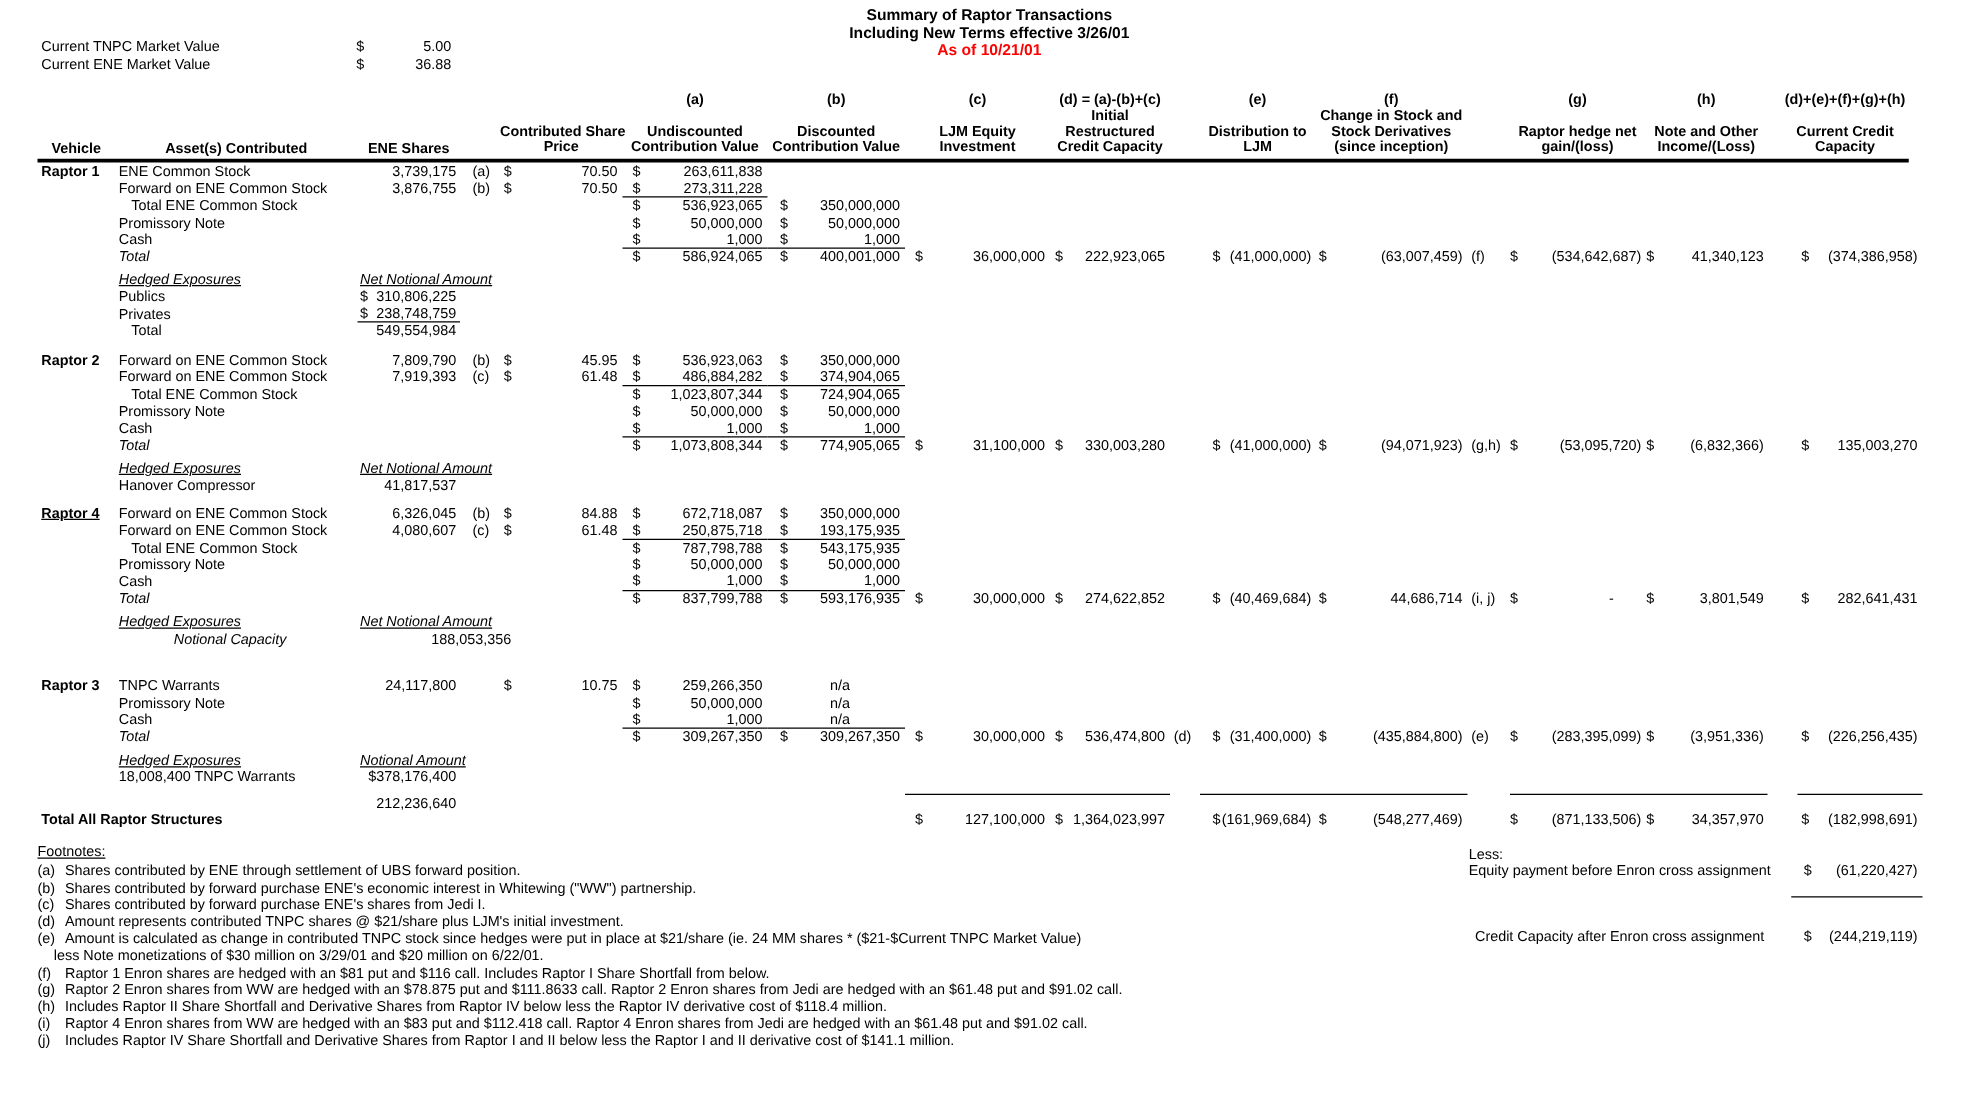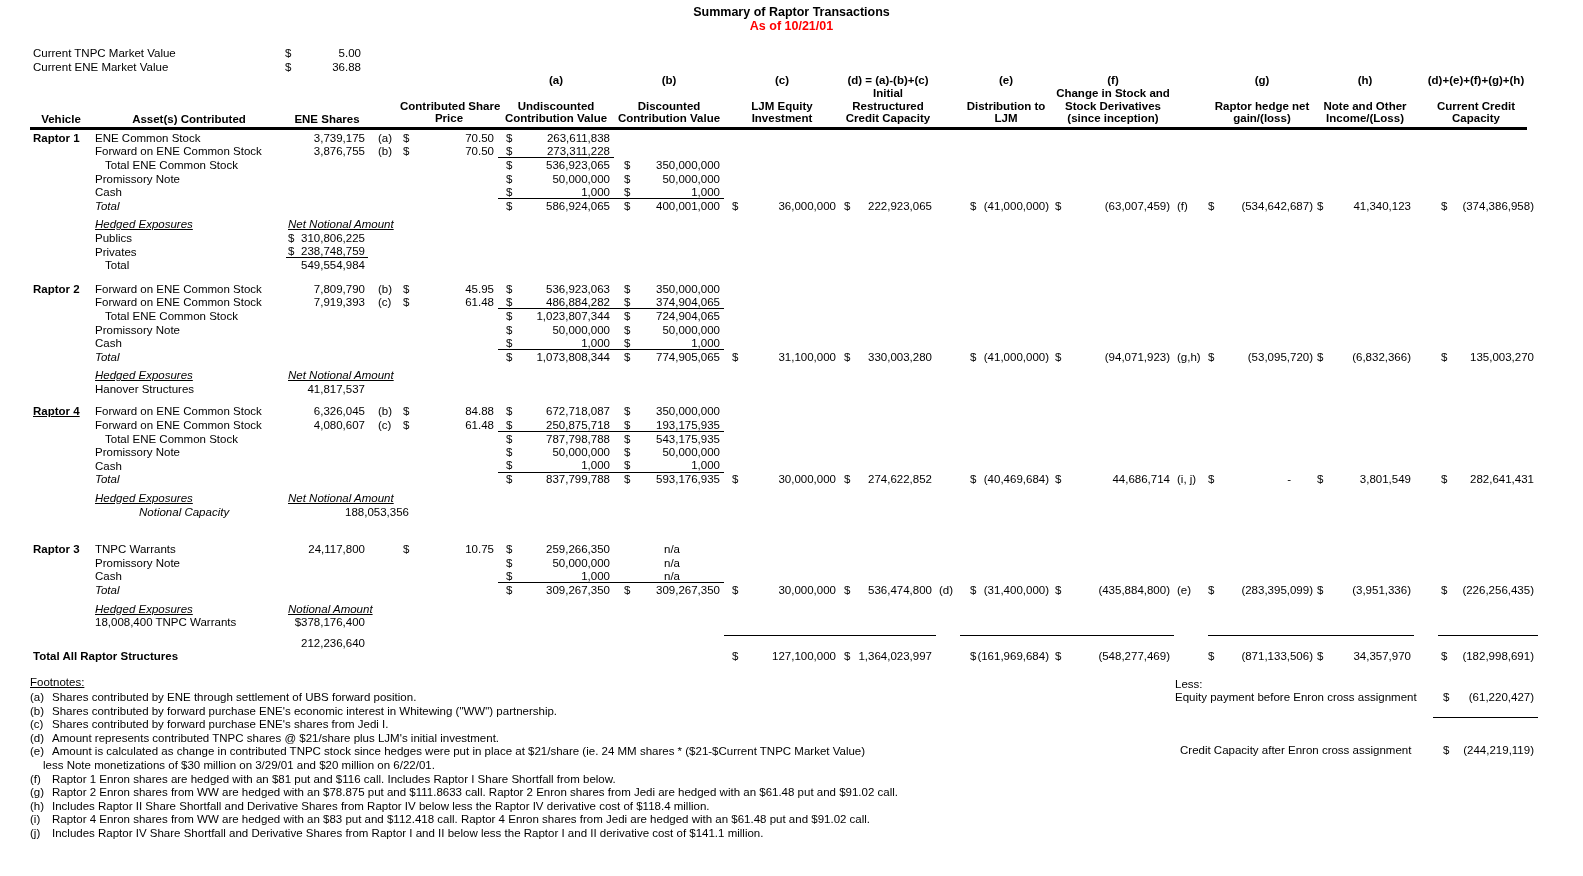--- a/index.html
+++ b/index.html
@@ -10,21 +10,21 @@
     position:relative; overflow:hidden;
   }
   .abs { position:absolute; }
 
   
   #title { top:6px; left:0; width:1583px; text-align:center;
     font-weight:bold; font-size:12.5px; line-height:13.8px; }
   #title .red { color:#ff0000; }
 
   
-  #mkt { top:46px; left:33px; font-size:11.5px; }
+  #mkt { top:31px; left:33px; font-size:11.5px; }
   .mrow { display:flex; height:14px; align-items:center; }
   .mlabel { width:252px; }
   .mcur { width:8px; }
   .mval { width:68px; text-align:right; }
 
   
   #hdr { top:72px; left:30px; width:1508px; height:55px; font-weight:bold; font-size:11.5px; }
   .hletter { position:absolute; top:2px; text-align:center; white-space:nowrap; }
   .hlines  { position:absolute; bottom:2px; text-align:center; white-space:pre; line-height:12.6px; }
   .hleft   { position:absolute; bottom:2px; text-align:center; white-space:nowrap; }
@@ -63,20 +63,21 @@
   .smoney { width:105px; display:flex; justify-content:space-between; padding:0 4px 0 10px; }
   #sline { width:105px; margin-left:258px; border-top:1.5px solid #000; margin-top:13px; }
   #creditrow { margin-top:25px; }
   #creditrow .slabel { padding-left:5px; }
 </style>
 </head>
 <body>
 
 <div class="abs" id="title">
   <div>Summary of Raptor Transactions</div>
+  <div>Including New Terms effective 3/26/01</div>
   <div class="red">As of 10/21/01</div>
 </div>
 
 <div class="abs" id="mkt">
     <div class="mrow">
       <span class="mlabel">Current TNPC Market Value</span>
       <span class="mcur">$</span>
       <span class="mval">5.00</span>
     </div>
     <div class="mrow">
@@ -569,21 +570,21 @@
       <div class="cell fncell" style="width: 24px; flex: 0 0 auto; padding-left: 3px;"></div>
       <div class="cell money" style="width: 92px; flex: 0 0 auto; padding-left: 10px; padding-right: 3px;"></div>
       <div class="cell money" style="width: 122px; flex: 0 0 auto; padding-left: 3px; padding-right: 4px;"></div>
       <div class="cell fncell" style="width: 34px; flex: 0 0 auto; padding-left: 3px;"></div>
       <div class="cell money" style="width: 108px; flex: 0 0 auto; padding-left: 0px; padding-right: 3px;"></div>
       <div class="cell money" style="width: 98px; flex: 0 0 auto; padding-left: 1px; padding-right: 3px;"></div>
       <div class="cell money" style="width: 124px; flex: 0 0 auto; padding-left: 27px; padding-right: 4px;"></div>
     </div>
     <div class="trow">
       <div class="cell vcell" style="width: 62px; flex: 0 0 auto;"></div>
-      <div class="cell acell" style="width: 194px; flex: 0 0 auto;">Hanover Structures</div>
+      <div class="cell acell" style="width: 194px; flex: 0 0 auto;">Hanover Compressor</div>
       <div class="cell money" style="width: 82px; flex: 0 0 auto; padding-left: 2px; padding-right: 3px;">
         <span class="val">41,817,537</span>
       </div>
       <div class="cell fncell" style="width: 32px; flex: 0 0 auto; padding-left: 10px;"></div>
       <div class="cell money" style="width: 98px; flex: 0 0 auto; padding-left: 3px; padding-right: 4px;"></div>
       <div class="cell money" style="width: 116px; flex: 0 0 auto; padding-left: 8px; padding-right: 4px;"></div>
       <div class="cell money" style="width: 110px; flex: 0 0 auto; padding-left: 10px; padding-right: 4px;"></div>
       <div class="cell money" style="width: 116px; flex: 0 0 auto; padding-left: 8px; padding-right: 4px;"></div>
       <div class="cell money" style="width: 96px; flex: 0 0 auto; padding-left: 4px; padding-right: 4px;"></div>
       <div class="cell fncell" style="width: 24px; flex: 0 0 auto; padding-left: 3px;"></div>

